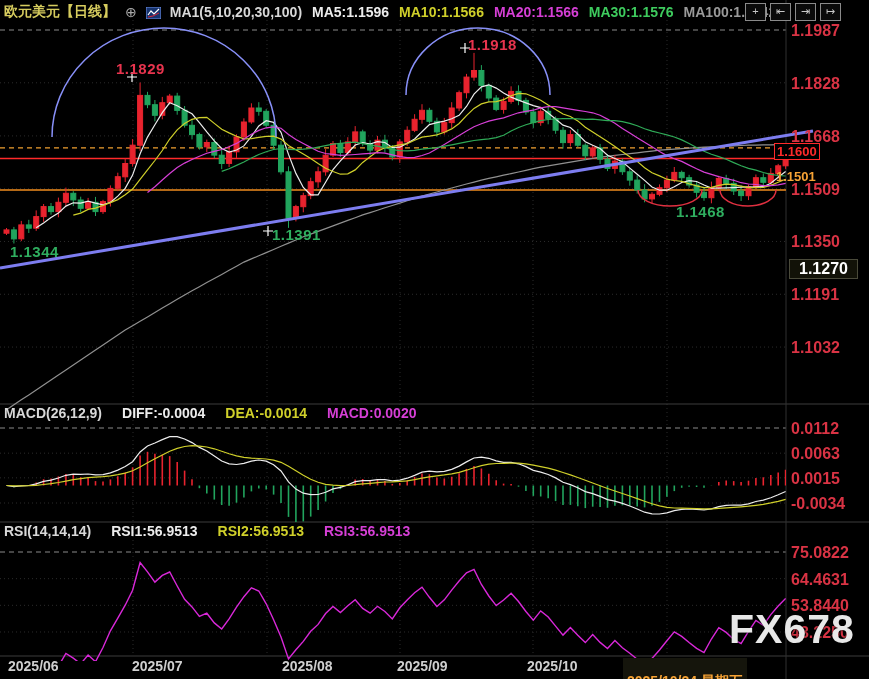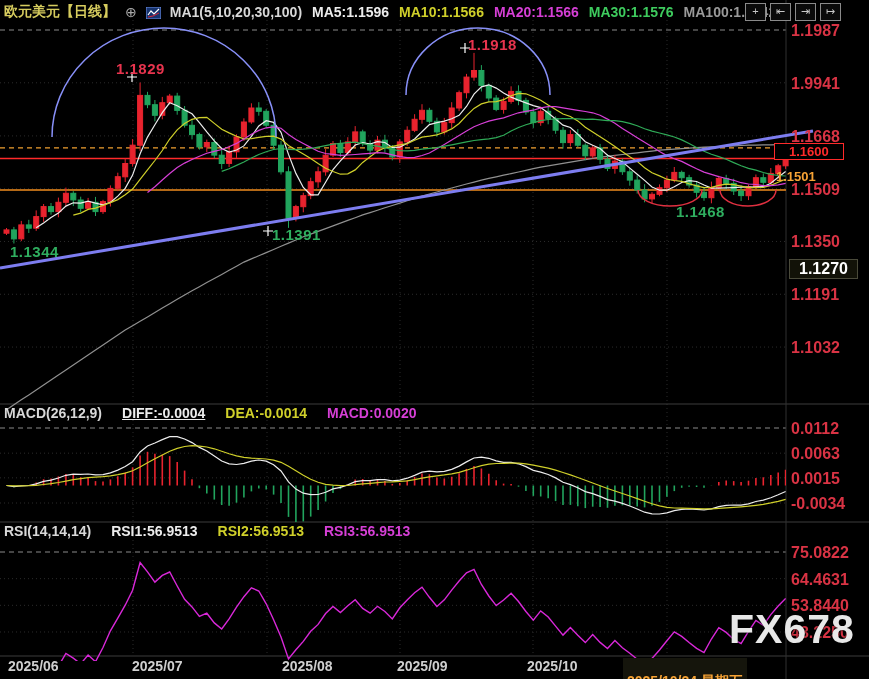--- a/index.html
+++ b/index.html
@@ -13,21 +13,21 @@
   .toolbar{right:28px;top:3px;display:flex;gap:4px;}
   .tool{width:19px;height:16px;border:1px solid #8a8a8a;color:#c8c8c8;font-size:11px;
     line-height:15px;text-align:center;background:#0a0a0a;cursor:pointer;}
   .ind-hdr{display:flex;gap:10px;font-size:14px;font-weight:bold;left:4px;}
   .axis-label{position:absolute;left:791px;color:#d93344;font-size:16px;font-weight:bold;}
   .axis-hi{color:#ffffff;background:#121208;border:1px solid #4a4a3a;padding:0 9px;left:789px;}
   .date-label{position:absolute;top:658px;color:#cfcfcf;font-size:14px;font-weight:bold;}
   .date-hi{color:#f7a335;background:#15150c;padding:15px 4px;}
   .ann{position:absolute;font-size:15px;font-weight:bold;letter-spacing:.5px;}
   .ptag{position:absolute;font-size:13px;font-weight:bold;}
-  .ptag.boxed{border:1px solid #ff2a2a;padding:0 14px;background:#000;}
+  .ptag.boxed{border:1px solid #ff2a2a;padding:0 2px;background:#000;}
   .watermark{position:absolute;left:729px;top:606px;font-size:41px;font-weight:600;
     color:rgba(244,244,244,.95);letter-spacing:1px;text-shadow:0 0 3px #000;}
   .chicon{display:inline-block;width:15px;height:12px;}
 </style>
 </head>
 <body>
 
 <div id="stage">
   <svg id="chart-svg" width="869" height="679" viewBox="0 0 869 679">
       <defs>
@@ -420,34 +420,34 @@
 
   <div class="overlay toolbar" id="toolbar">
       <div class="tool">+</div>
       <div class="tool">⇤</div>
       <div class="tool">⇥</div>
       <div class="tool">↦</div>
     </div>
 
   <div class="overlay ind-hdr" id="macd-header" style="top:405px">
       <span style="color: rgb(216, 216, 216); margin-right: 10px;">MACD(26,12,9)</span>
-      <span style="color: rgb(236, 236, 236); margin-right: 10px; text-decoration: underline;">DIFF:-0.0004</span>
+      <span style="color: rgb(236, 236, 236); margin-right: 10px;">DIFF:-0.0004</span>
       <span style="color: rgb(207, 207, 42); margin-right: 10px;">DEA:-0.0014</span>
       <span style="color: rgb(214, 63, 214); margin-right: 10px;">MACD:0.0020</span>
     </div>
   <div class="overlay ind-hdr" id="rsi-header" style="top:523px">
       <span style="color: rgb(216, 216, 216); margin-right: 10px;">RSI(14,14,14)</span>
       <span style="color: rgb(236, 236, 236); margin-right: 10px;">RSI1:56.9513</span>
       <span style="color: rgb(207, 207, 42); margin-right: 10px;">RSI2:56.9513</span>
       <span style="color: rgb(214, 63, 214); margin-right: 10px;">RSI3:56.9513</span>
     </div>
 
   <div id="labels">
       <div class="axis-label" style="top:22px">1.1987</div>
-      <div class="axis-label" style="top:74.78800000000008px">1.9941</div>
+      <div class="axis-label" style="top:74.78800000000008px">1.1828</div>
       <div class="axis-label" style="top:127.90800000000013px">1.1668</div>
       <div class="axis-label" style="top:180.69600000000023px">1.1509</div>
       <div class="axis-label" style="top:233.4840000000003px">1.1350</div>
       <div class="axis-label" style="top:286.2720000000004px">1.1191</div>
       <div class="axis-label" style="top:339.06000000000046px">1.1032</div>
       <div class="axis-label axis-hi" style="top:259.0440000000003px">1.1270</div>
       <div class="axis-label" style="top:420px">0.0112</div>
       <div class="axis-label" style="top:445.1713px">0.0063</div>
       <div class="axis-label" style="top:469.8289px">0.0015</div>
       <div class="axis-label" style="top:495.0002px">-0.0034</div>

